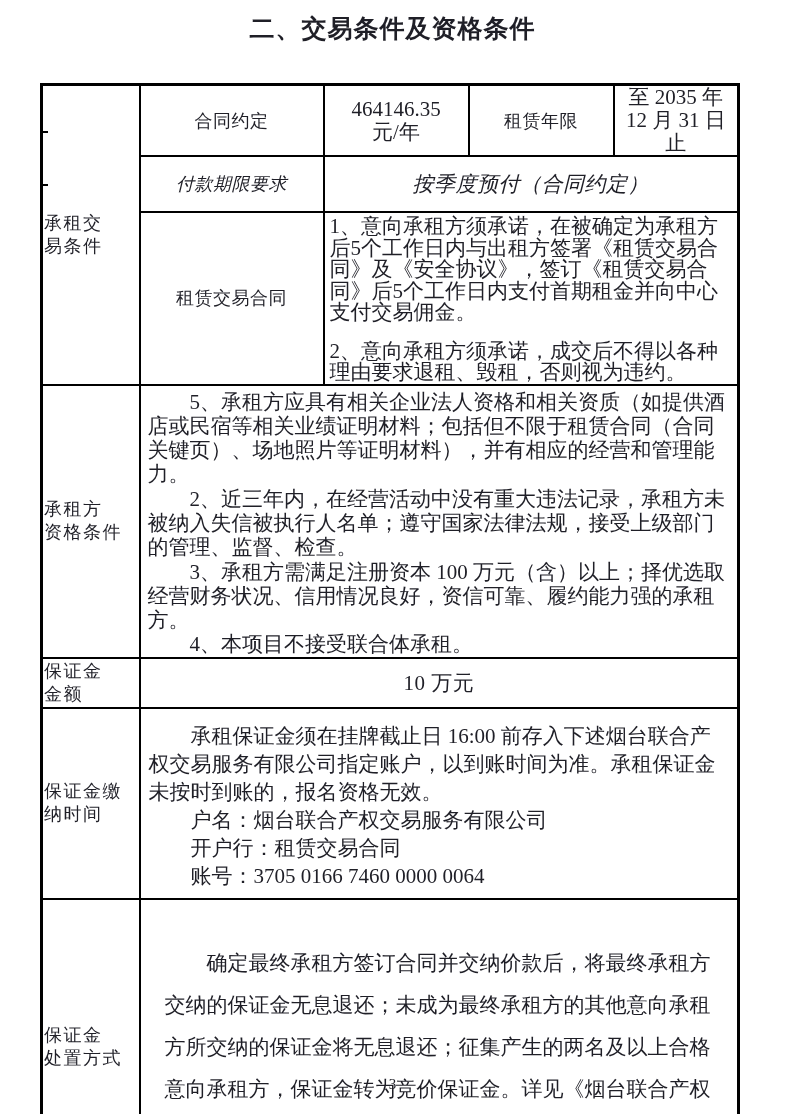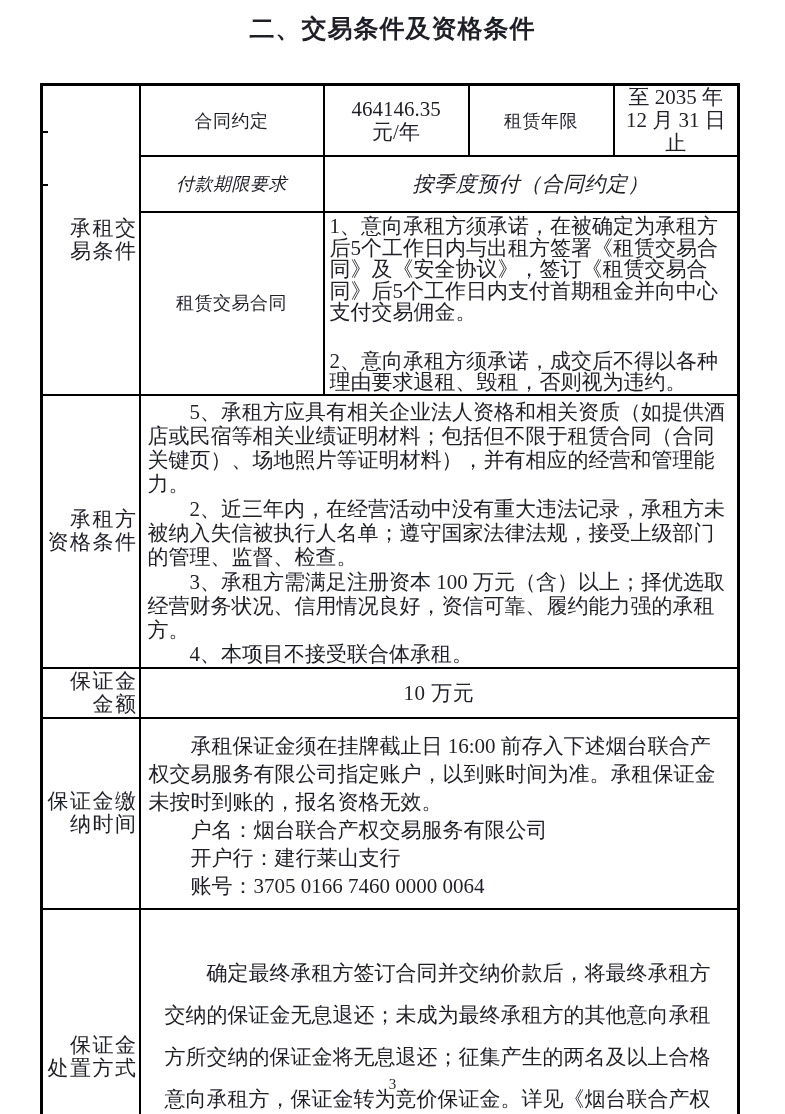--- a/index.html
+++ b/index.html
@@ -13,30 +13,30 @@
     text-align:center;font-size:25px;font-weight:700;letter-spacing:1px;
   }
   table.cond-table{
     position:absolute;top:83px;left:40px;width:697px;
     border-collapse:collapse;table-layout:fixed;
     border:3px solid #000;
   }
   td{border:2px solid #000;font-size:21px;overflow:hidden;}
   tr.r1{height:50px;} tr.r2{height:56px;font-style:italic;} tr.r3{height:153px;}
   tr.r4{height:202px;} tr.r5{height:44px;} tr.r6{height:191px;} tr.r7{height:297px;}
-  .sec{text-align:right;vertical-align:middle;font-size:21px;letter-spacing:1.5px;}
+  .sec{text-align:left;vertical-align:middle;font-size:18px;letter-spacing:1.5px;}
   .sec div{line-height:23px;}
   .sub{text-align:center;vertical-align:middle;font-size:18px;letter-spacing:0.5px;}
   .val{text-align:center;vertical-align:middle;padding:0 5px;}
   .price-inner{width:114px;margin:0 auto;line-height:23px;}
   .term-inner{line-height:23px;}
   .center-val{text-align:center;vertical-align:middle;letter-spacing:0.5px;}
   .cond{vertical-align:top;padding:3px 4px 0 5px;}
   .cond p{margin:0;line-height:21.5px;}
-  .cond p + p{margin-top:27px;}
+  .cond p + p{margin-top:17px;}
   .qual{vertical-align:top;padding:4px 6px 0 7px;}
   .qual p{margin:0;line-height:24.3px;text-indent:2em;}
   .pay{vertical-align:top;padding:13px 8px 0 8px;}
   .pay p{margin:0;line-height:28px;text-indent:2em;}
   .disp{vertical-align:middle;padding:0 8px;}
   .disp p{margin:16px;line-height:42px;text-indent:2em;}
   .tick{position:absolute;left:43px;width:5px;height:2px;background:#000;}
   .tick.t1{top:131px;} .tick.t2{top:184px;}
   .page-num{position:absolute;top:1076px;left:0;width:785px;text-align:center;font-size:15px;}
 </style>
@@ -99,21 +99,21 @@
     <td class="center-val" colspan="4">10 万元</td>
   </tr>
   <tr class="r6">
     <td class="sec">
           <div>保证金缴</div>
           <div>纳时间</div>
         </td>
     <td class="pay" colspan="4">
           <p>承租保证金须在挂牌截止日 16:00 前存入下述烟台联合产权交易服务有限公司指定账户，以到账时间为准。承租保证金未按时到账的，报名资格无效。</p>
           <p>户名：烟台联合产权交易服务有限公司</p>
-          <p>开户行：建行莱山支行</p>
+          <p>开户行：租赁交易合同</p>
           <p>账号：3705 0166 7460 0000 0064</p>
         </td>
   </tr>
   <tr class="r7">
     <td class="sec">
           <div>保证金</div>
           <div>处置方式</div>
         </td>
     <td class="disp" colspan="4">
           <p>确定最终承租方签订合同并交纳价款后，将最终承租方交纳的保证金无息退还；未成为最终承租方的其他意向承租方所交纳的保证金将无息退还；征集产生的两名及以上合格意向承租方，保证金转为竞价保证金。详见《烟台联合产权交易服务有限公司保证金管理办法》</p>

